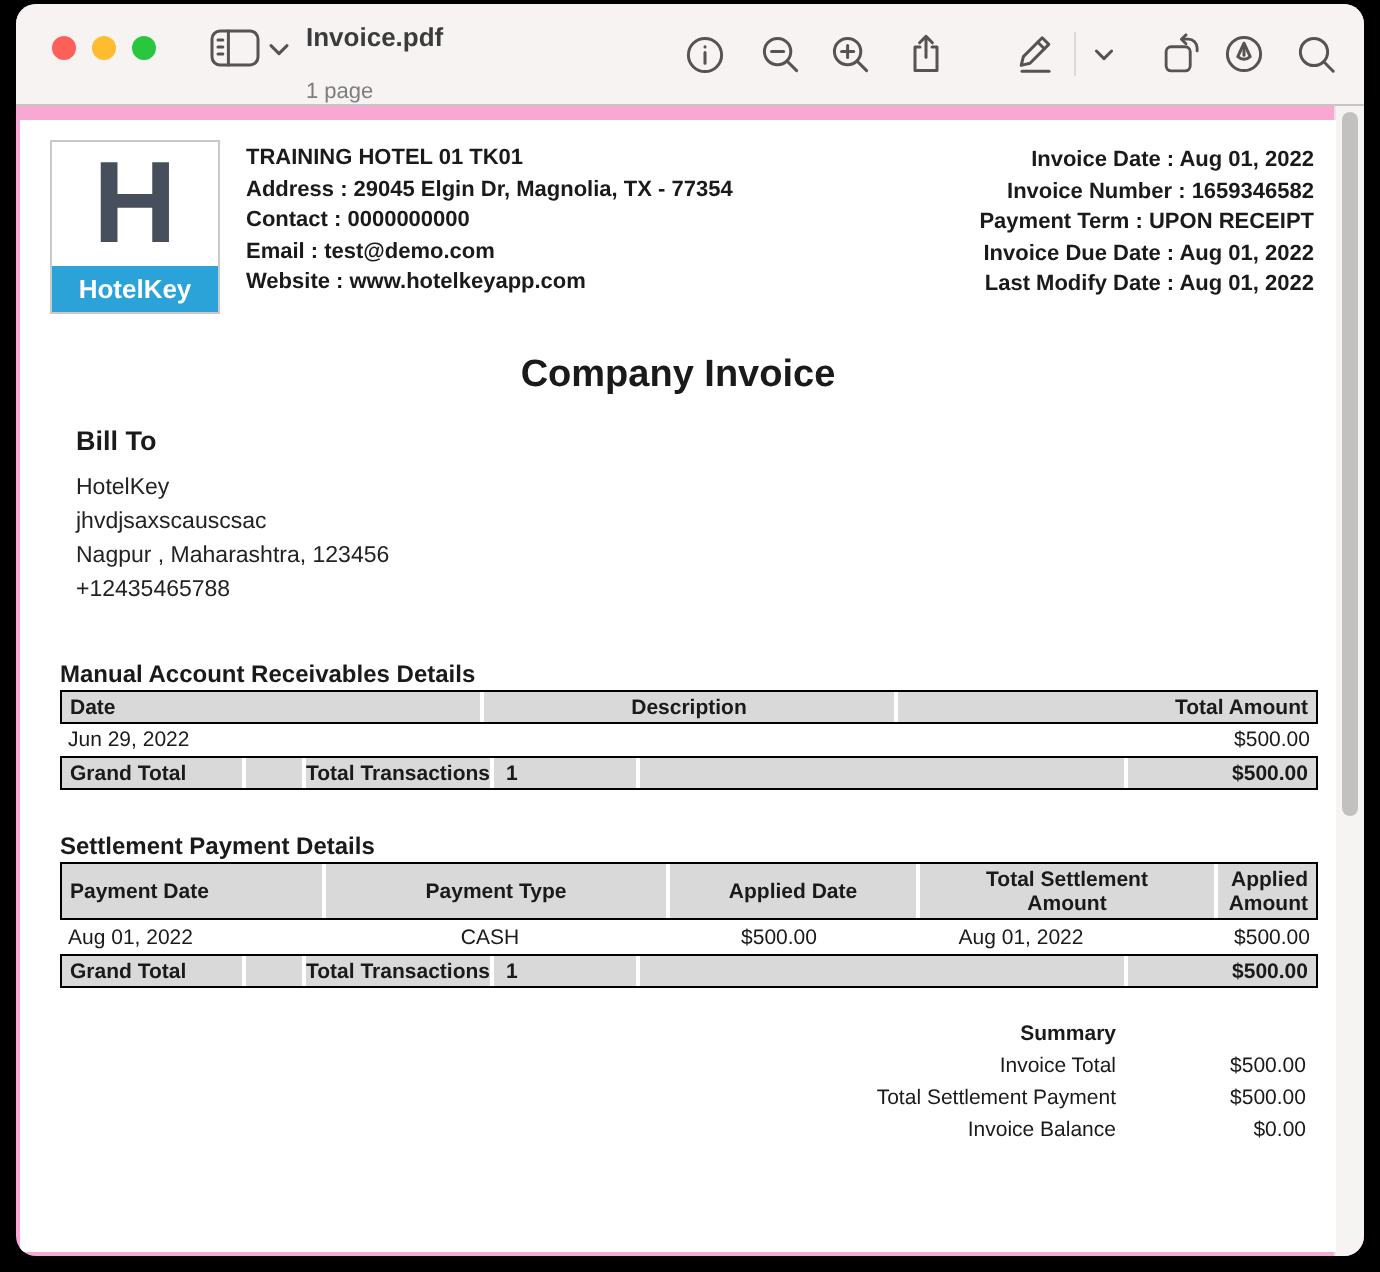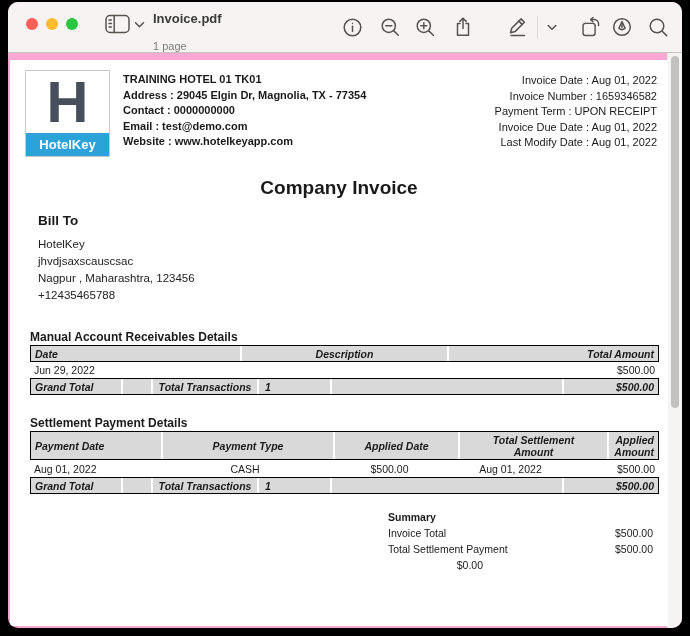--- a/index.html
+++ b/index.html
@@ -29,45 +29,45 @@
   .page{position:absolute;left:2px;top:7px;right:14px;bottom:2px;background:#fff;color:#1a1a1a;}
   
   .logo{position:absolute;left:15px;top:10px;width:83px;height:85px;border:1px solid #c9c9c9;
         background:#fff;}
   .logo-h{position:absolute;top:-2px;left:0;right:0;height:62px;text-align:center;
           font-size:58px;font-weight:bold;line-height:66px;color:var(--letter-dark,#474F5C);}
   .logo-band{position:absolute;left:0;right:0;bottom:0;height:23px;background:var(--brand-blue,#2BA2D8);
              color:#fff;font-size:13px;font-weight:bold;text-align:center;line-height:23px;}
   .hotel{position:absolute;left:113px;top:12px;font-size:11px;font-weight:bold;line-height:15.5px;}
   .hotel div{white-space:nowrap;}
-  .meta{position:absolute;right:11px;top:13px;font-size:11px;font-weight:normal;line-height:15.5px;
+  .meta{position:absolute;right:11px;top:13px;font-size:11px;font-weight:bold;line-height:15.5px;
         text-align:right;}
   .doc-title{position:absolute;left:0;right:0;top:117px;text-align:center;font-size:19px;
              font-weight:bold;}
   .billto{position:absolute;left:28px;top:153px;}
   .billto .bh{font-size:13.5px;font-weight:bold;margin-bottom:8px;}
   .billto div.bl{font-size:11.5px;line-height:17px;color:#222;}
   .sec-title{position:absolute;left:20px;font-size:12px;font-weight:bold;}
   .tbl{position:absolute;left:20px;width:629px;font-size:10.5px;}
   .trow{display:flex;}
   .bar{border-top:1px solid #000;border-bottom:1px solid #000;border-left:1px solid #000;
-       border-right:1px solid #000;column-gap:2px;font-weight:bold;font-style:italic;}
+       border-right:1px solid #000;column-gap:2px;font-weight:bold;}
   .bar .cell{background:var(--table-header-bg,#D9D9D9);}
   .cell{display:flex;align-items:center;}
   .cl{justify-content:flex-start;padding-left:4px;}
   .cc{justify-content:center;text-align:center;}
   .cr{justify-content:flex-end;padding-right:4px;text-align:right;}
   .h15{height:15px;}.h16{height:16px;}.h27{height:27px;line-height:12px;}.h17{height:17px;}
   .f1{flex:1;}
   .w126{width:126px;}.w170{width:170px;}.w119{width:119px;}.w123{width:123px;}
-  .g1{width:86px;}.g2{width:28px;}.g3{width:104px;}.g4{width:65px;padding-left:6px;}
+  .g1{width:86px;}.g2{width:28px;}.g3{width:92px;}.g4{width:65px;padding-left:6px;}
   .g6{width:90px;}
   .summary{position:absolute;right:15px;top:449px;font-size:10.5px;}
   .srow{display:flex;line-height:16px;}
-  .slabel{width:170px;}
+  .slabel{width:170px;text-align:right;}
   .svalue{width:95px;text-align:right;}
   .sb{font-weight:bold;}
 </style>
 </head>
 <body>
 
 <div class="window">
 
   <div class="titlebar">
     <div class="tl">
@@ -251,19 +251,20 @@
         </div>
         <div class="srow">
           <div class="slabel">Invoice Total</div>
           <div class="svalue">$500.00</div>
         </div>
         <div class="srow">
           <div class="slabel">Total Settlement Payment</div>
           <div class="svalue">$500.00</div>
         </div>
         <div class="srow">
+          <div class="slabel">Invoice Balance</div>
           <div class="svalue">$0.00</div>
         </div>
       </div>
 
     </div>
   </div>
 </div>
 
 </body></html>

